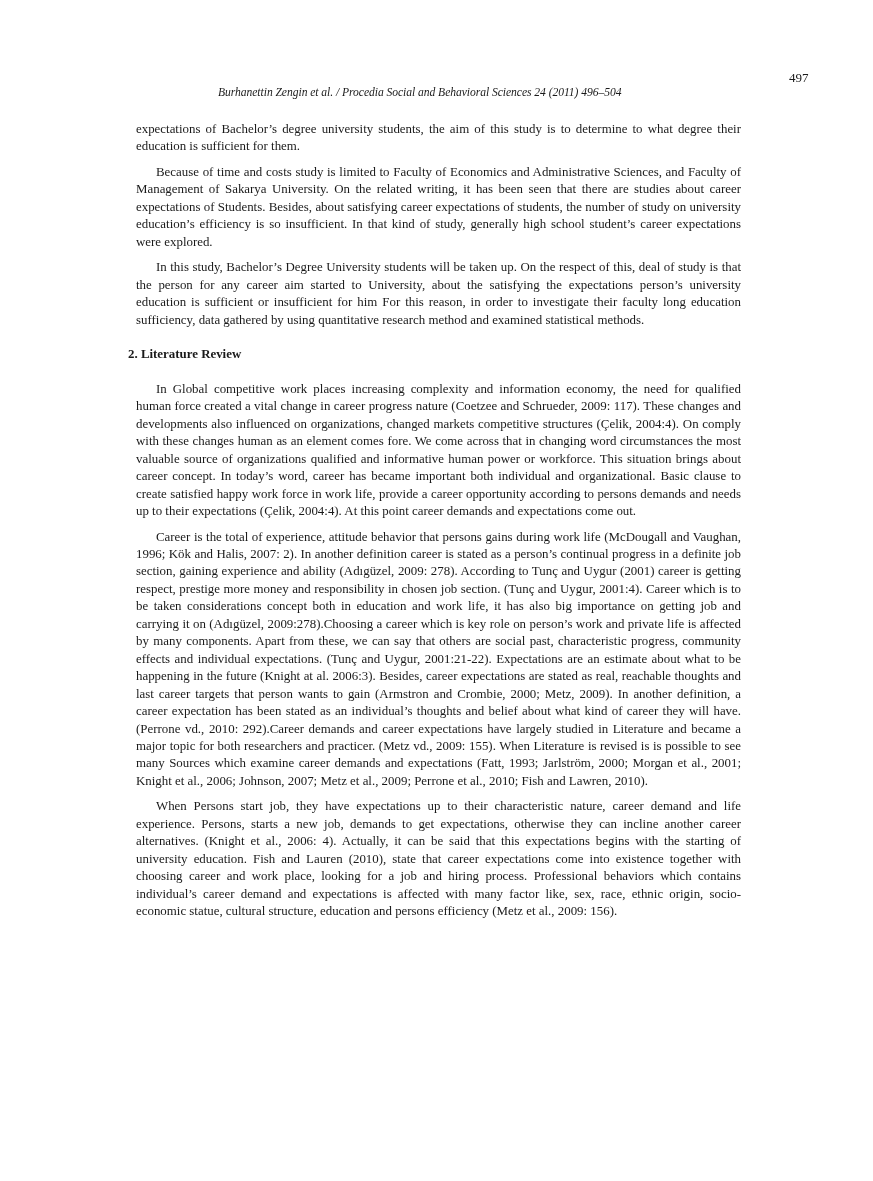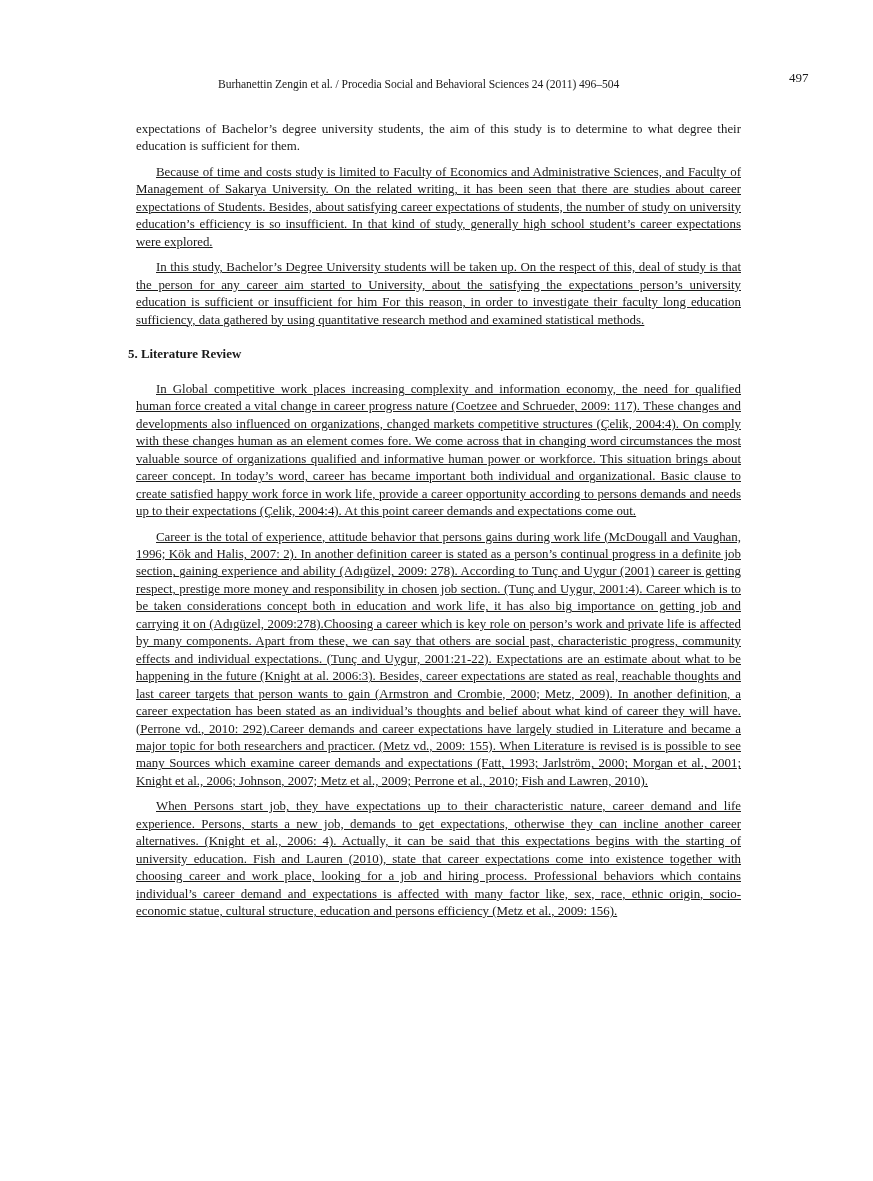--- a/index.html
+++ b/index.html
@@ -5,48 +5,48 @@
     html, body { margin: 0; padding: 0; background: #ffffff; }
     body {
       width: 873px; height: 1181px; position: relative; overflow: hidden;
       font-family: "Liberation Serif", "DejaVu Serif", serif;
       color: #1a1a1a;
     }
     .running-head {
       position: absolute; top: 70px; left: 0; width: 873px; height: 16px;
     }
     .running-head .title {
-      position: absolute; left: 218px; top: 8px;
-      font-size: 11.6px; letter-spacing: -0.05px;
+      position: absolute; left: 218px; top: 16px;
+      font-style: italic; font-size: 11.6px; letter-spacing: -0.05px;
       white-space: nowrap;
     }
     .running-head .page-number {
       position: absolute; left: 789px; top: 0; font-size: 13px;
     }
     .body-text {
       position: absolute; left: 128px; top: 113px; width: 621px;
       font-size: 12.9px; line-height: 17.45px;
       text-align: justify;
     }
     .body-text p { margin: 8px; text-indent: 0; }
-    .body-text p.indent { text-indent: 20px; text-decoration: underline; }
+    .body-text p.indent { text-indent: 20px; }
     .section-heading {
       margin: 17px 0 17.5px 0 !important;
       font-weight: bold; font-size: 12.9px; text-align: left;
     }
   </style>
 </head>
 <body>
 
 <div class="running-head">
   <span class="title">Burhanettin Zengin et al. / Procedia Social and Behavioral Sciences 24 (2011) 496–504</span>
   <span class="page-number">497</span>
 </div>
 
 <div class="body-text">
   <p>expectations of Bachelor’s degree university students, the aim of this study is to determine to what degree their education is sufficient for them.</p>
   <p class="indent">Because of time and costs study is limited to Faculty of Economics and Administrative Sciences, and Faculty of Management of Sakarya University.  On the related writing, it has been seen that there are studies about career expectations of Students. Besides, about satisfying career expectations of students, the number of study on university education’s efficiency is so insufficient. In that kind of study, generally high school student’s career expectations were explored.</p>
   <p class="indent">In this study, Bachelor’s Degree University students will be taken up. On the respect of this, deal of study is that the person for any career aim started to University, about the satisfying the expectations person’s university education is sufficient or insufficient for him For this reason, in order to investigate their faculty long education sufficiency, data gathered by using quantitative research method and examined statistical methods.</p>
-  <p class="section-heading">5. Literature Review</p>
+  <p class="section-heading">2. Literature Review</p>
   <p class="indent">In Global competitive work places increasing complexity and information economy, the need for qualified human force created a vital change in career progress nature (Coetzee and Schrueder, 2009: 117).  These changes and developments also influenced on organizations, changed markets competitive structures (Çelik, 2004:4). On comply with these changes human as an element comes fore.  We come across that in changing word circumstances the most valuable source of organizations qualified and informative human power or workforce. This situation brings about career concept. In today’s word, career has became important both individual and organizational. Basic clause to create satisfied happy work force in work life, provide a career opportunity according to persons demands and needs up to their expectations (Çelik, 2004:4). At this point career demands and expectations come out.</p>
   <p class="indent">Career is the total of experience, attitude behavior that persons gains during work life (McDougall and Vaughan, 1996; Kök and Halis, 2007: 2). In another definition career is stated as a person’s continual progress in a definite job section, gaining experience and ability (Adıgüzel, 2009: 278). According to Tunç and Uygur (2001) career is getting respect, prestige more money and responsibility in chosen job section. (Tunç and Uygur, 2001:4). Career which is to be taken considerations concept both in education and work life, it has also big importance on getting job and carrying it on (Adıgüzel, 2009:278).Choosing a career which is key role on person’s work and private life is affected by many components. Apart from these, we can say that others are social past, characteristic progress, community effects and individual expectations. (Tunç and Uygur, 2001:21-22). Expectations are an estimate about what to be happening in the future (Knight at al. 2006:3). Besides, career expectations are stated as real, reachable thoughts and last career targets that person wants to gain (Armstron and Crombie, 2000; Metz, 2009). In another definition, a career expectation has been stated as an individual’s thoughts and belief about what kind of career they will have.  (Perrone vd., 2010: 292).Career demands and career expectations  have largely studied in Literature and became a major topic for  both researchers and  practicer. (Metz vd., 2009: 155). When Literature is revised is is possible to see many Sources which examine career demands and expectations (Fatt, 1993; Jarlström, 2000; Morgan et al., 2001; Knight et al., 2006; Johnson, 2007; Metz et al., 2009; Perrone et al., 2010; Fish and Lawren, 2010).</p>
   <p class="indent">When Persons start job, they have expectations up to their characteristic nature, career demand and life experience.  Persons, starts a new job, demands to get expectations, otherwise they can incline another career alternatives. (Knight et al., 2006: 4). Actually, it can be said that this expectations begins with the starting of university education. Fish and Lauren (2010), state that career expectations come into existence together with choosing career and work place, looking for a job and hiring process. Professional behaviors which contains individual’s career demand and expectations is affected with many factor like, sex, race, ethnic origin, socio-economic statue, cultural structure, education and persons efficiency (Metz et al., 2009: 156).</p>
 </div>
 
 </body></html>

